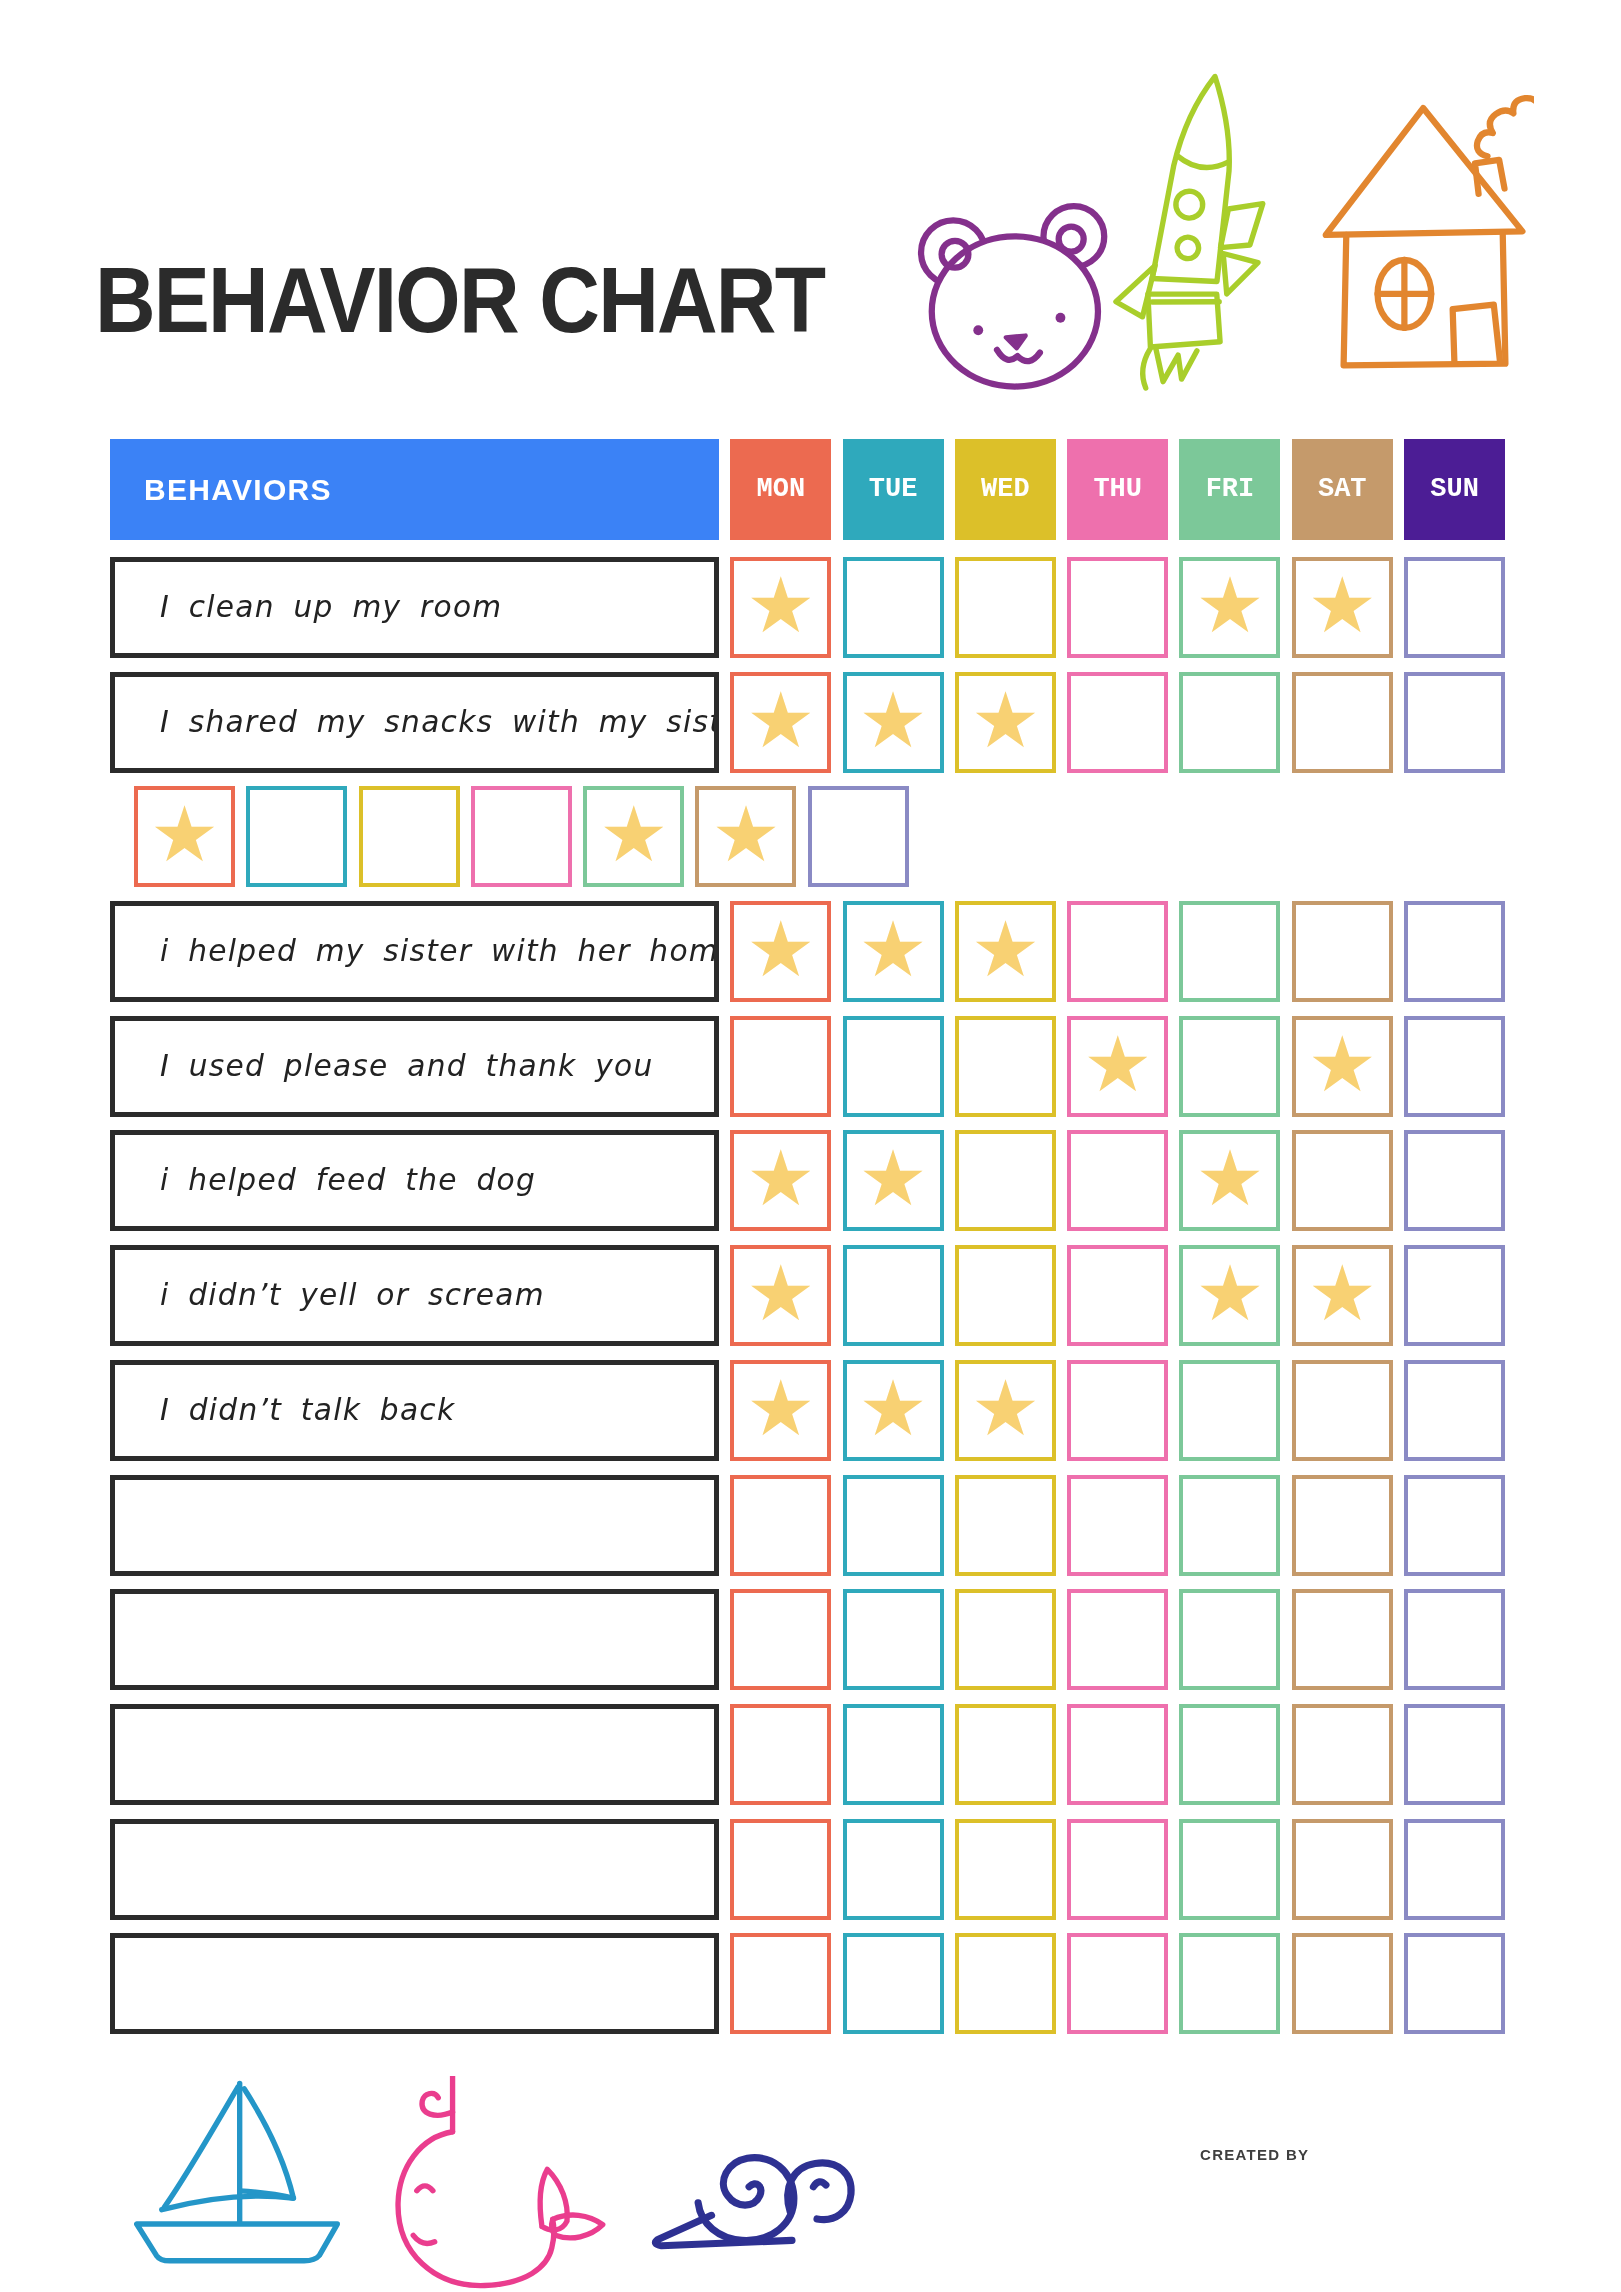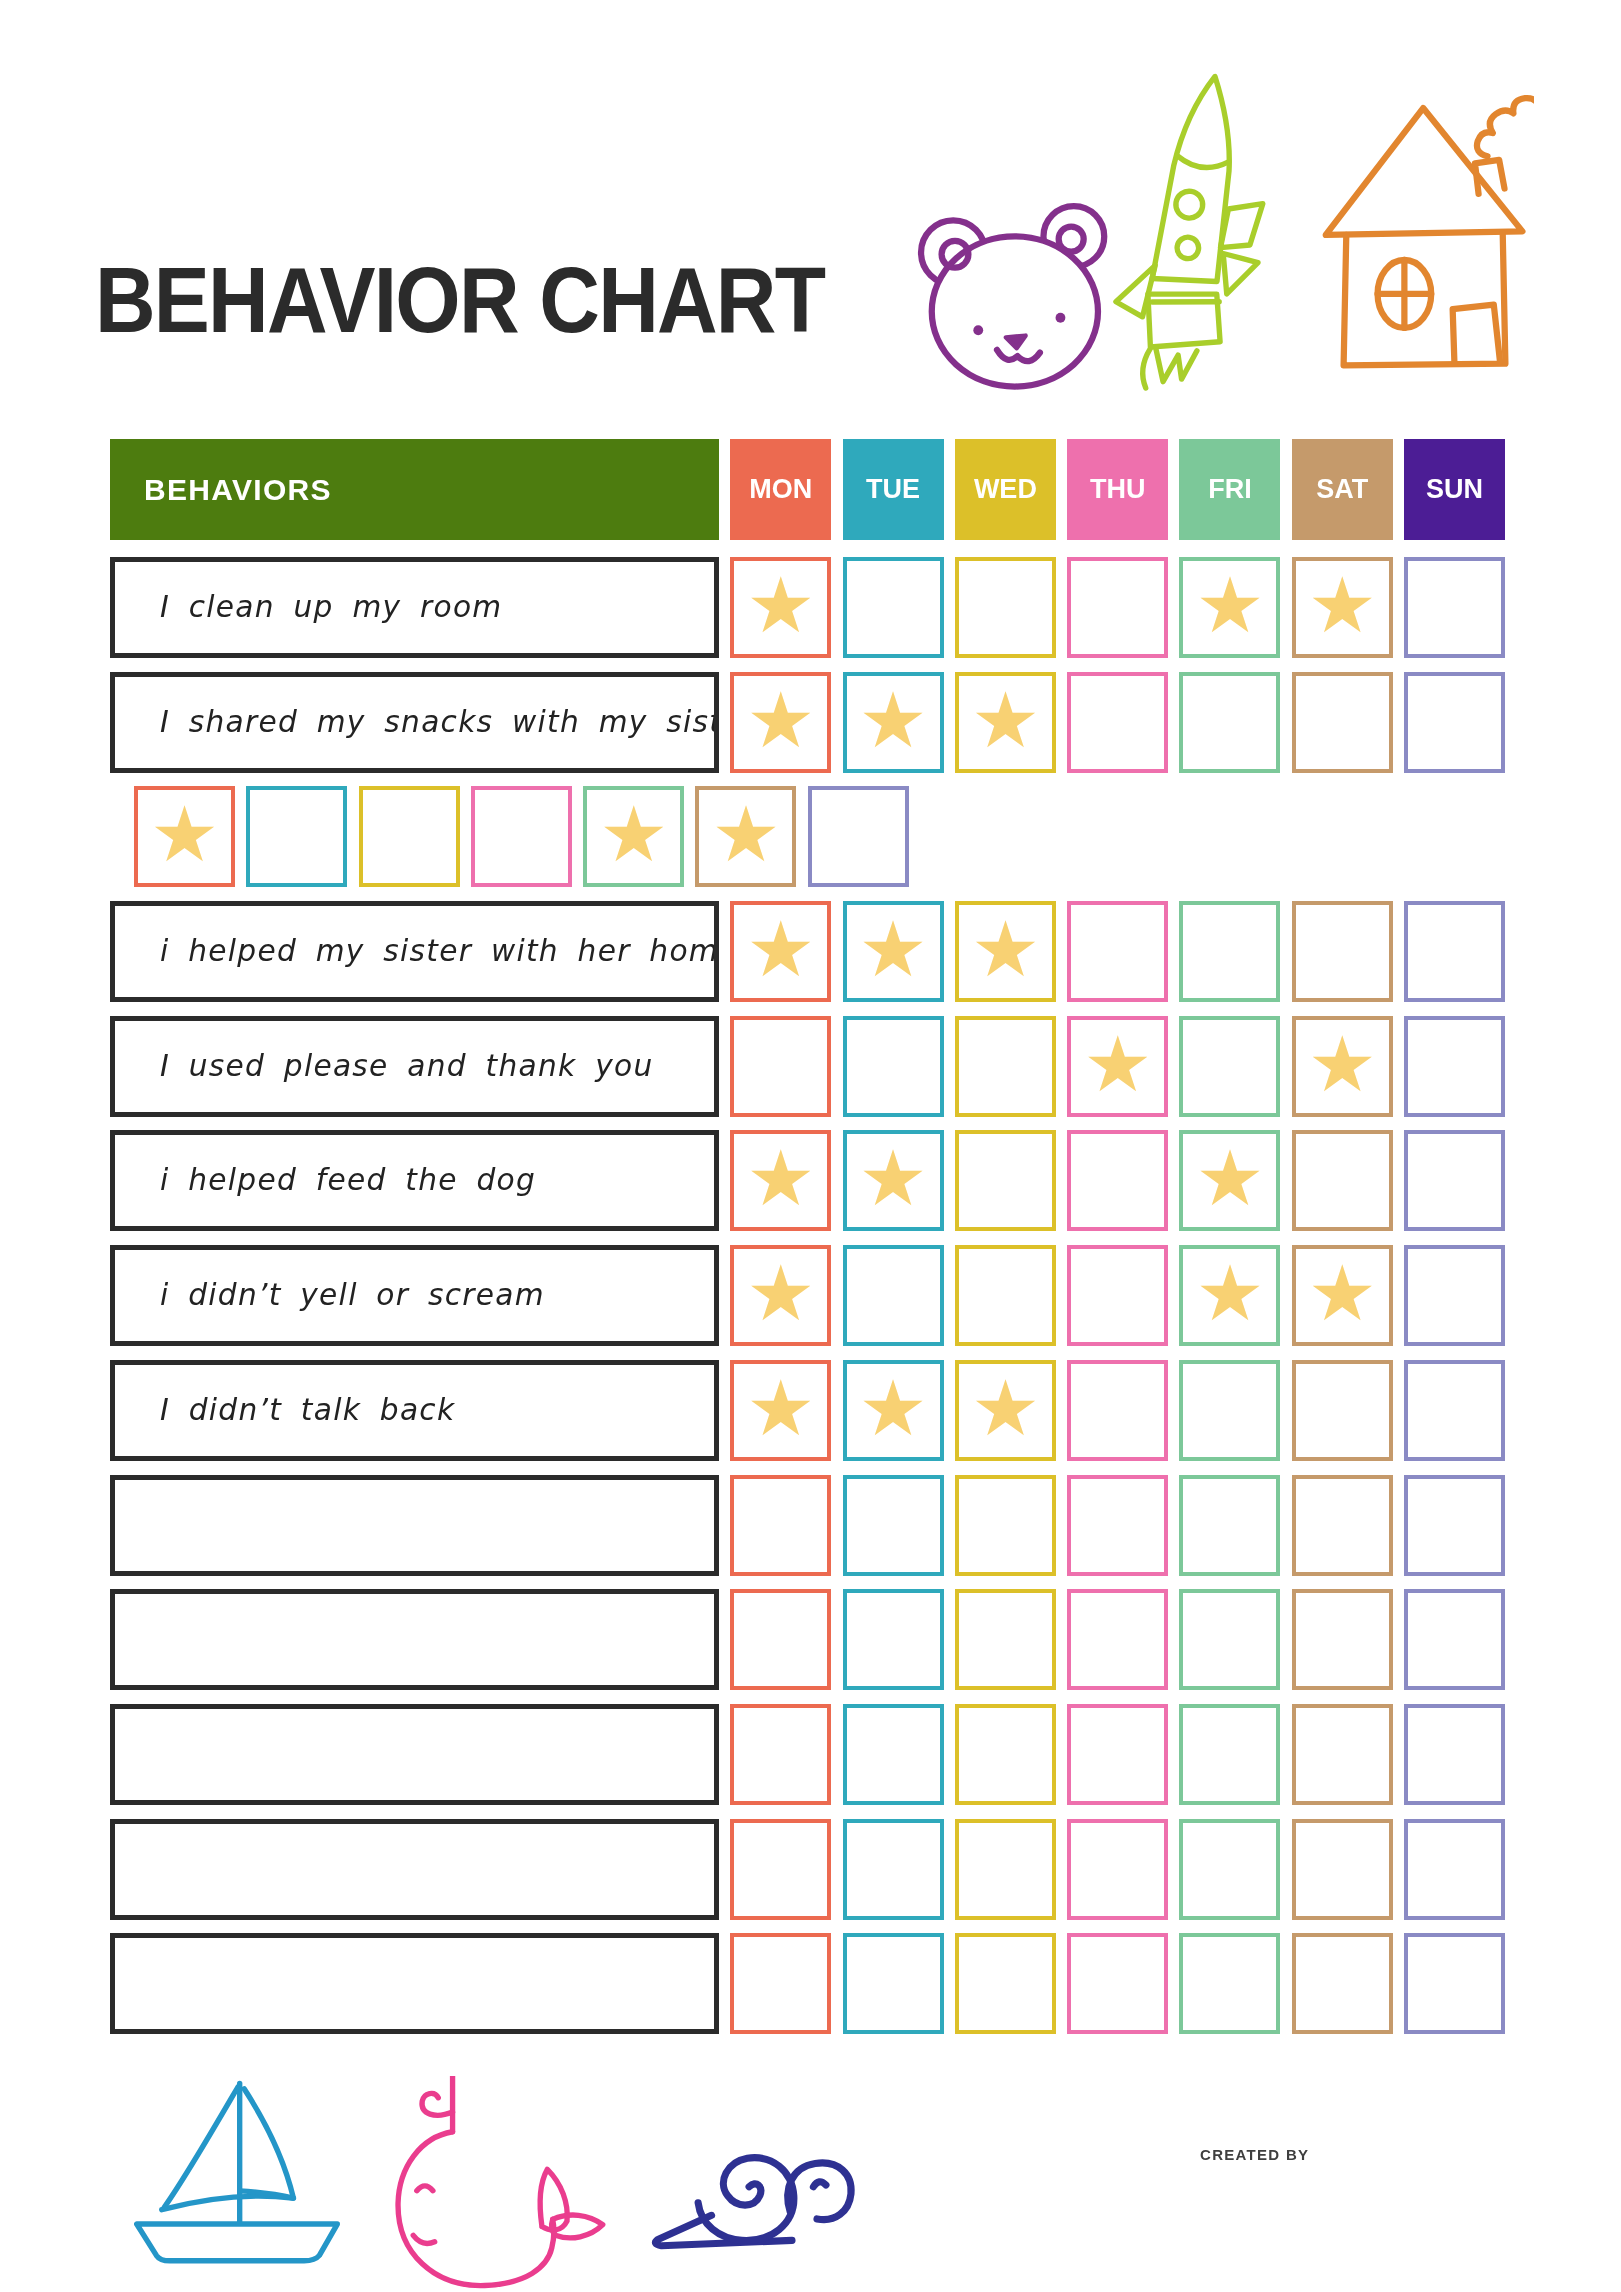--- a/index.html
+++ b/index.html
@@ -22,28 +22,29 @@
   }
 
   
   .doodle { position:absolute; }
   .doodle path, .doodle circle, .doodle ellipse { vector-effect:none; }
 
   
   .table { position:absolute; left:110px; top:439px; }
   .header-row { display:flex; }
   .behaviors-header {
-    box-sizing:border-box; width:609px; height:101px; background:#4d7c0f;
+    box-sizing:border-box; width:609px; height:101px; background:#3b82f6;
     color:#ffffff; font-size:30px; font-weight:bold; letter-spacing:1.3px;
     line-height:101px; padding-left:34px;
   }
   .day-header {
     box-sizing:border-box; width:101px; height:101px; margin-left:11.3px;
     color:#ffffff; font-size:27px; font-weight:bold; text-align:center;
     line-height:101px;
+    font-family:Liberation Mono, monospace;
   }
   .day-header:first-of-type { margin-left:24px; }
   .row { display:flex; margin-top:13.7px; }
   .row.first { margin-top:17px; }
   .behavior-box {
     box-sizing:border-box; width:609px; height:101px;
     border:5.4px solid #2b2b2b; background:#ffffff;
     font-family:"DejaVu Sans", sans-serif; font-style:italic;
     font-size:29.6px; color:#222; letter-spacing:1.3px; word-spacing:8px;
     line-height:90px; padding-left:45px; white-space:nowrap; overflow:hidden;

